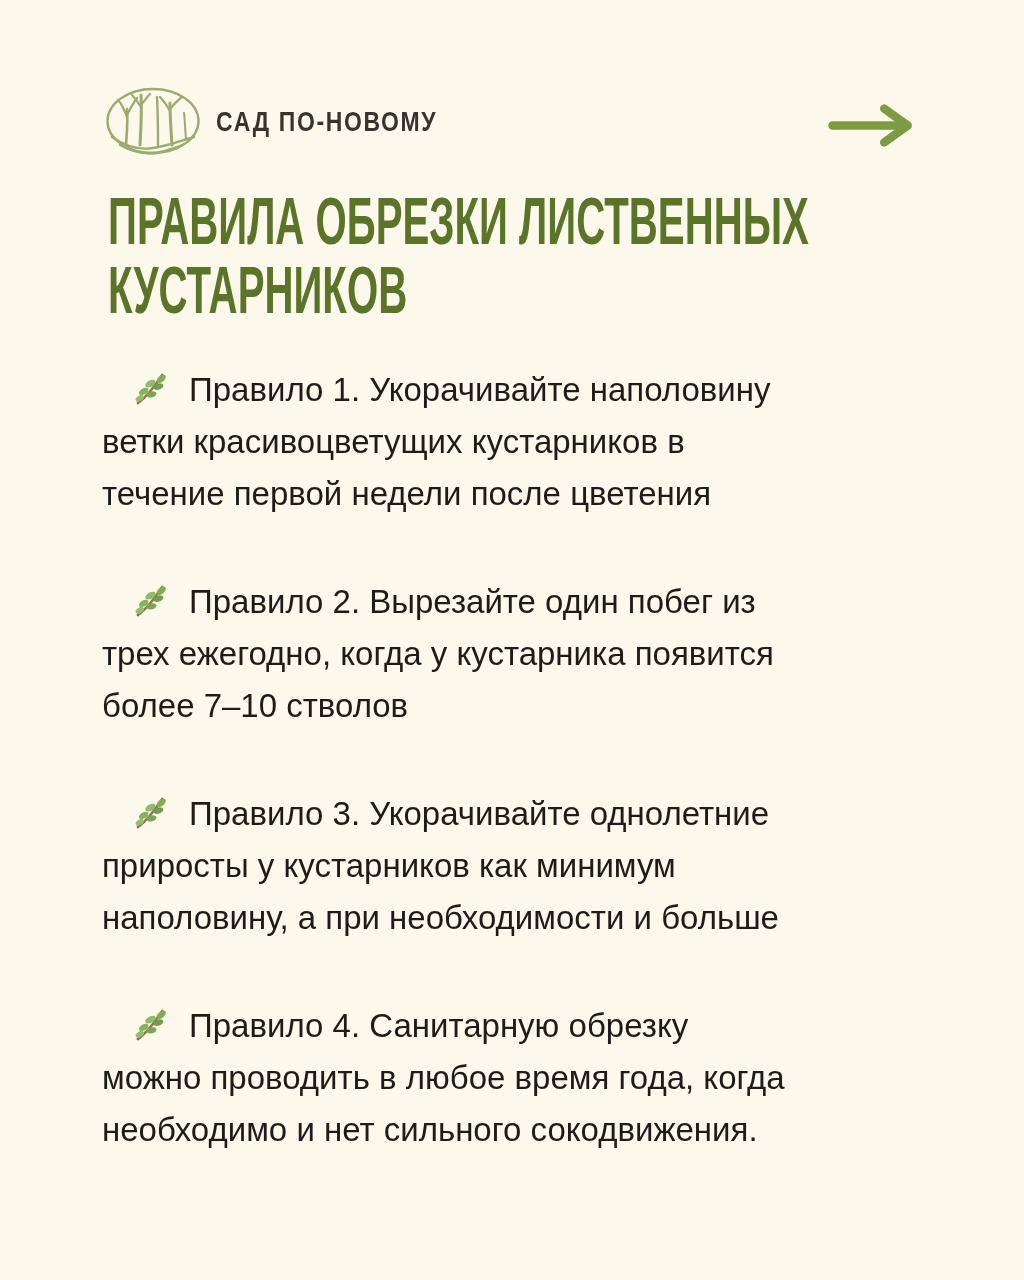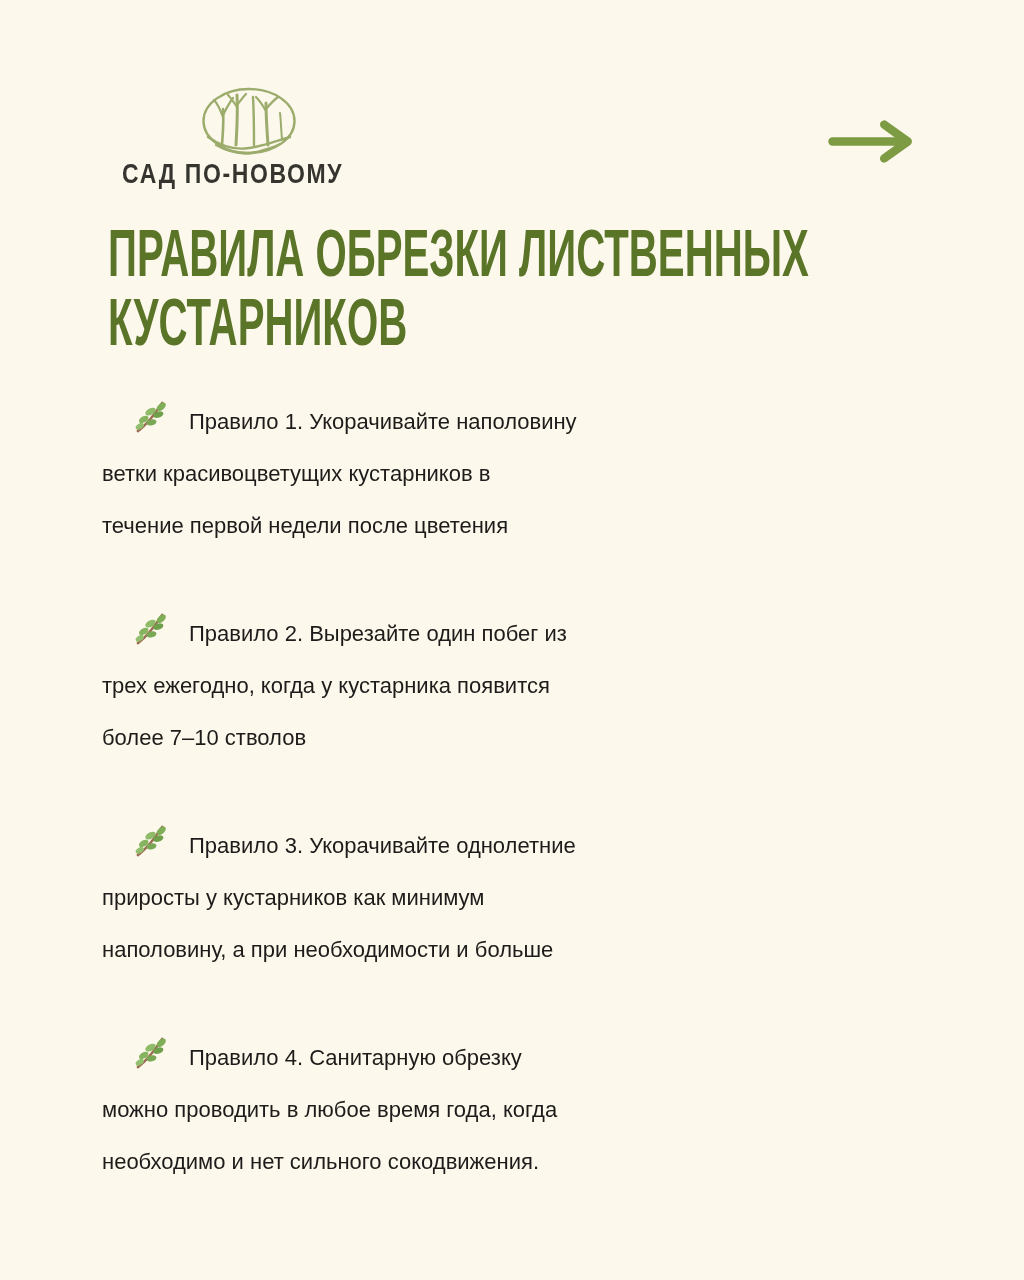--- a/index.html
+++ b/index.html
@@ -11,21 +11,21 @@
   }
   .page { position: relative; width: 1024px; height: 1280px; }
 
   
   .topbar {
     margin: 86px 106px 0 106px;
     display: flex;
     justify-content: space-between;
     align-items: center;
   }
-  .brand { display: flex; align-items: center; flex-direction: column; }
+  .brand { display: flex; align-items: center; }
   .logo-wrap { width: 94px; height: 72px; flex: 0 0 auto; }
   .brand-name {
     display: inline-block;
     margin-left: 16px;
     font-size: 28px;
     font-weight: 700;
     letter-spacing: 2px;
     color: #35342F;
     transform: scaleX(0.82);
     transform-origin: left center;
@@ -42,21 +42,21 @@
     color: #5A7428;
     white-space: pre-line;
     width: 1500px;
     transform: scaleX(0.60);
     transform-origin: left top;
   }
 
   
   .rules { margin: 40px 60px 0 102px; }
   .rule {
-    font-size: 22px;
+    font-size: 33px;
     line-height: 52px;
     text-indent: 30px;
     margin-bottom: 56px;
     color: #1D1C1A;
   }
   .rule:last-child { margin-bottom: 8px; }
   .rule-text { white-space: pre-line; }
   .herb {
     display: inline-block;
     width: 37px;

